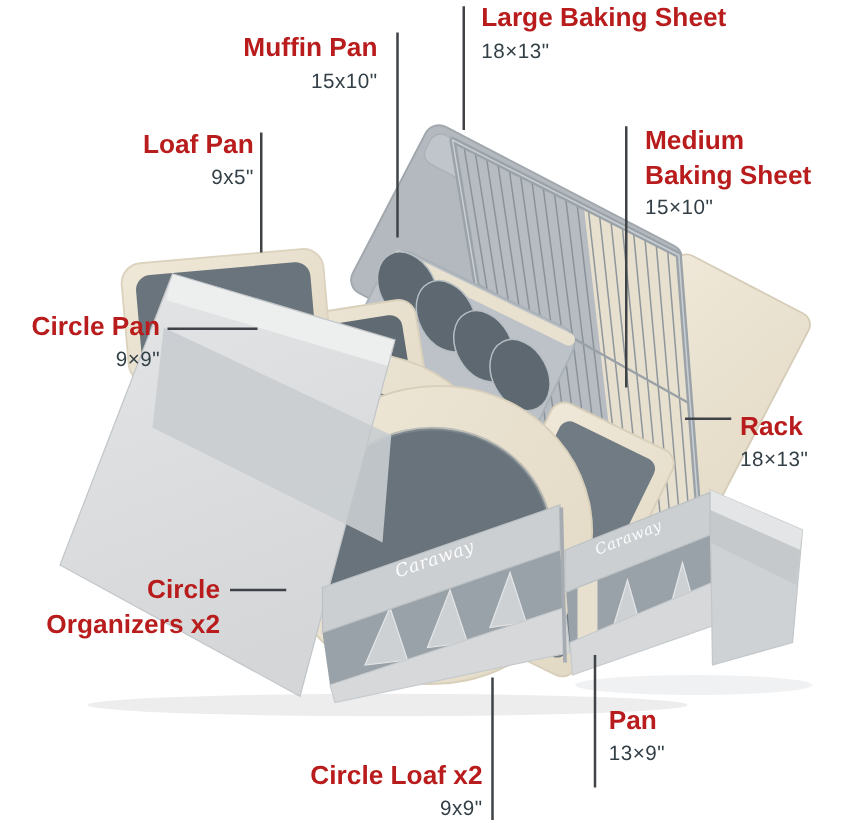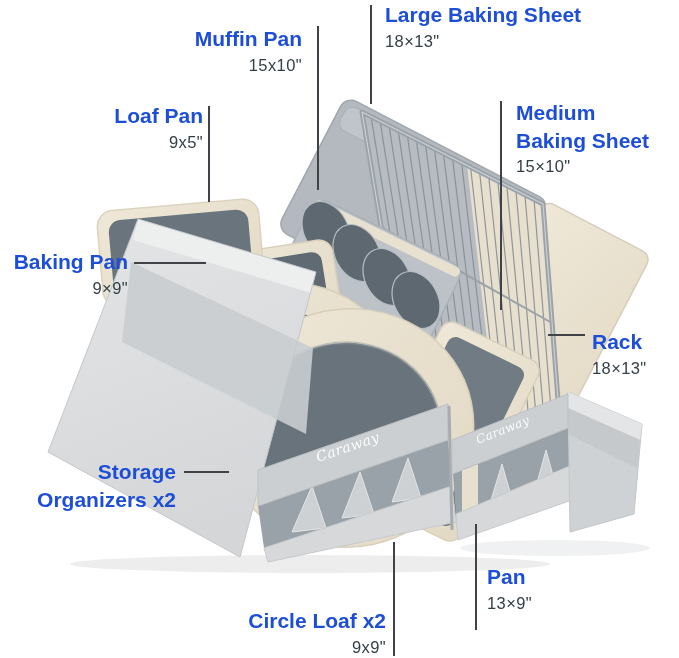--- a/index.html
+++ b/index.html
@@ -3,21 +3,21 @@
 <meta charset="utf-8">
 <style>
   html,body{margin:0;padding:0;background:#ffffff;}
   .stage{
     position:relative;width:679px;height:658px;background:#ffffff;
     font-family:"Liberation Sans",sans-serif;overflow:hidden;
   }
   .product-svg{position:absolute;left:0;top:0;}
   
   .callout{position:absolute;color:#1d2a32;}
-  .callout .t{font-size:21px;font-weight:700;line-height:1.32;letter-spacing:0px;color:#1d4ed8;}
+  .callout .t{font-size:21px;font-weight:700;line-height:1.32;letter-spacing:0px;color:#b91c1c;}
   .callout .d{font-size:16.5px;font-weight:400;letter-spacing:.4px;color:#333f46;margin-top:3px;line-height:1.2;}
   .align-r{text-align:right;}
   .align-l{text-align:left;}
   
   .lead{position:absolute;background:#3f4347;}
   .lead.v{width:1.5px;}
   .lead.h{height:1.5px;}
   #ln-large   {left:370px;top:5px;height:99px;}
   #ln-muffin  {left:317px;top:26px;height:164px;}
   #ln-loaf    {left:208px;top:106px;height:96px;}
@@ -220,34 +220,34 @@
 
   <div class="callout align-l" id="co-medium">
     <div class="t">
       <div>Medium</div>
       <div>Baking Sheet</div>
     </div>
     <div class="d">15×10"</div>
   </div>
 
   <div class="callout align-r" id="co-square">
-    <div class="t">Baking Pan</div>
+    <div class="t">Circle Pan</div>
     <div class="d">9×9"</div>
   </div>
 
   <div class="callout align-l" id="co-cooling">
     <div class="t">
       <div>Rack</div>
     </div>
     <div class="d">18×13"</div>
   </div>
 
   <div class="callout align-r" id="co-storage">
     <div class="t">
-      <div>Storage</div>
+      <div>Circle</div>
       <div>Organizers x2</div>
     </div>
   </div>
 
   <div class="callout align-l" id="co-rect">
     <div class="t">
       <div>Pan</div>
     </div>
     <div class="d">13×9"</div>
   </div>

